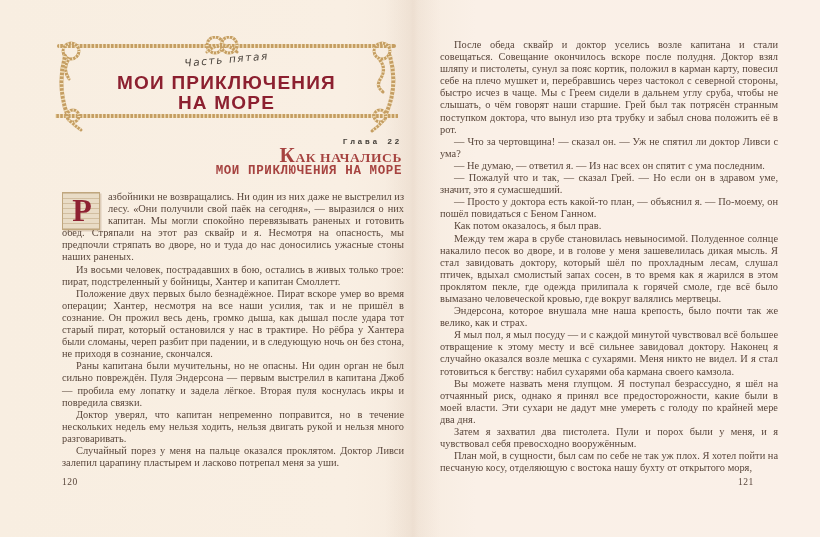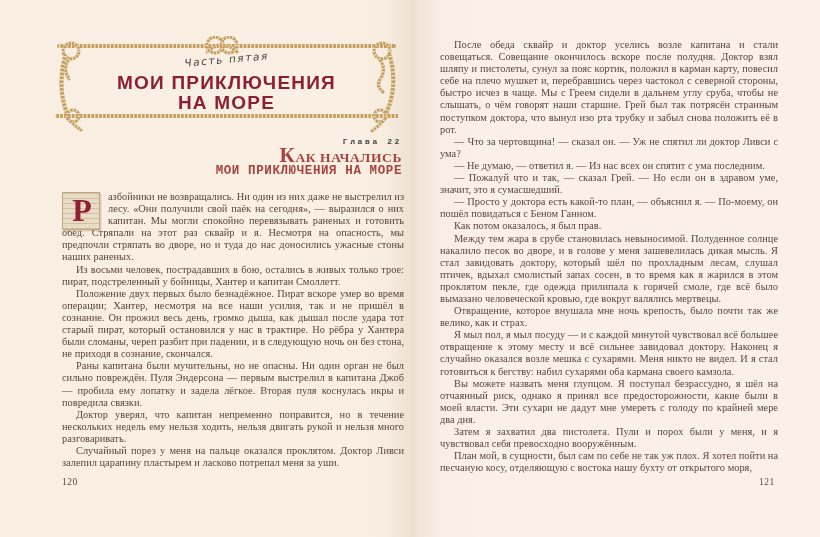--- a/index.html
+++ b/index.html
@@ -76,21 +76,21 @@
     font-family:"Liberation Serif", serif;font-weight:bold;
     font-size:32px;line-height:42px;color:#8e2132;
   }
   
   .pagenum{
     position:absolute;top:477px;
     font-family:"Liberation Serif", serif;font-size:9.5px;
     letter-spacing:0.5px;color:#5a473c;
   }
   .num-left{left:62px;}
-  .num-right{left:328px;margin-left:21px;}
+  .num-right{left:328px;}
   
   .rope-base{fill:none;stroke:#c59e63;stroke-width:4;stroke-linecap:round;}
   .rope-tex{fill:none;stroke:#f3e3c2;stroke-width:4;stroke-linecap:butt;stroke-dasharray:1.3 2.6;}
   .rope-thin{fill:none;stroke:#c59e63;stroke-width:3;stroke-linecap:round;}
   .rope-thin-tex{fill:none;stroke:#f3e3c2;stroke-width:3;stroke-linecap:butt;stroke-dasharray:1.1 2.3;}
 </style>
 </head>
 <body>
 
 <div class="spread">
@@ -171,21 +171,21 @@
 
   <section class="page right">
     <div class="body body-right" lang="ru">
       <p>После обеда сквайр и доктор уселись возле капитана и стали совещаться. Совещание окончилось вскоре после полудня. Доктор взял шляпу и пистолеты, сунул за пояс кортик, положил в карман карту, повесил себе на плечо мушкет и, перебравшись через частокол с северной стороны, быстро исчез в чаще. Мы с Греем сидели в дальнем углу сруба, чтобы не слышать, о чём говорят наши старшие. Грей был так потрясён странным поступком доктора, что вынул изо рта трубку и забыл снова положить её в рот.</p>
       <p>— Что за чертовщина! — сказал он. — Уж не спятил ли доктор Ливси с ума?</p>
       <p>— Не думаю, — ответил я. — Из нас всех он спятит с ума последним.</p>
       <p>— Пожалуй что и так, — сказал Грей. — Но если он в здравом уме, значит, это я сумасшедший.</p>
       <p>— Просто у доктора есть какой-то план, — объяснил я. — По-моему, он пошёл повидаться с Беном Ганном.</p>
       <p>Как потом оказалось, я был прав.</p>
       <p>Между тем жара в срубе становилась невыносимой. Полуденное солнце накалило песок во дворе, и в голове у меня зашевелилась дикая мысль. Я стал завидовать доктору, который шёл по прохладным лесам, слушал птичек, вдыхал смолистый запах сосен, в то время как я жарился в этом проклятом пекле, где одежда прилипала к горячей смоле, где всё было вымазано человеческой кровью, где вокруг валялись мертвецы.</p>
-      <p>Отвращение, которое внушала мне ночь крепость, было почти так же велико, как и страх.</p>
+      <p>Эндерсона, которое внушала мне наша крепость, было почти так же велико, как и страх.</p>
       <p>Я мыл пол, я мыл посуду — и с каждой минутой чувствовал всё большее отвращение к этому месту и всё сильнее завидовал доктору. Наконец я случайно оказался возле мешка с сухарями. Меня никто не видел. И я стал готовиться к бегству: набил сухарями оба кармана своего камзола.</p>
       <p>Вы можете назвать меня глупцом. Я поступал безрассудно, я шёл на отчаянный риск, однако я принял все предосторожности, какие были в моей власти. Эти сухари не дадут мне умереть с голоду по крайней мере два дня.</p>
       <p>Затем я захватил два пистолета. Пули и порох были у меня, и я чувствовал себя превосходно вооружённым.</p>
       <p>План мой, в сущности, был сам по себе не так уж плох. Я хотел пойти на песчаную косу, отделяющую с востока нашу бухту от открытого моря,</p>
     </div>
     <div class="pagenum num-right">121</div>
   </section>
 </div>
 
 </body></html>

